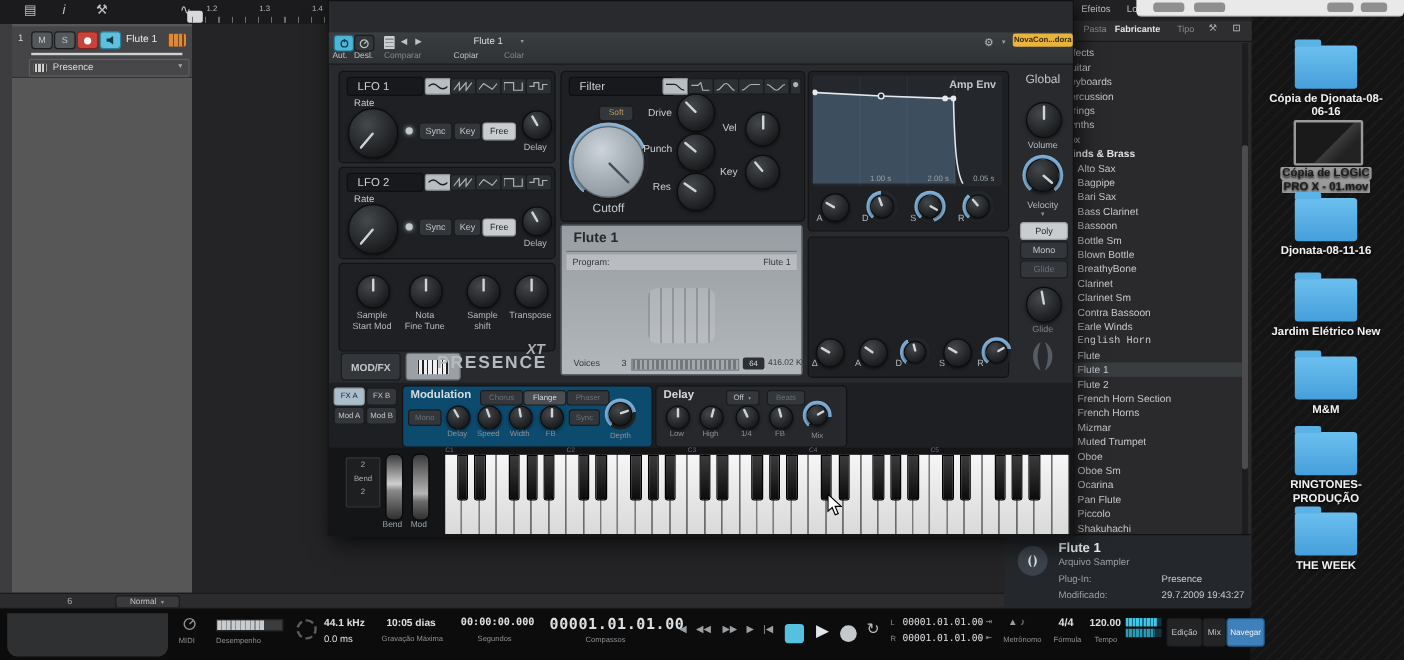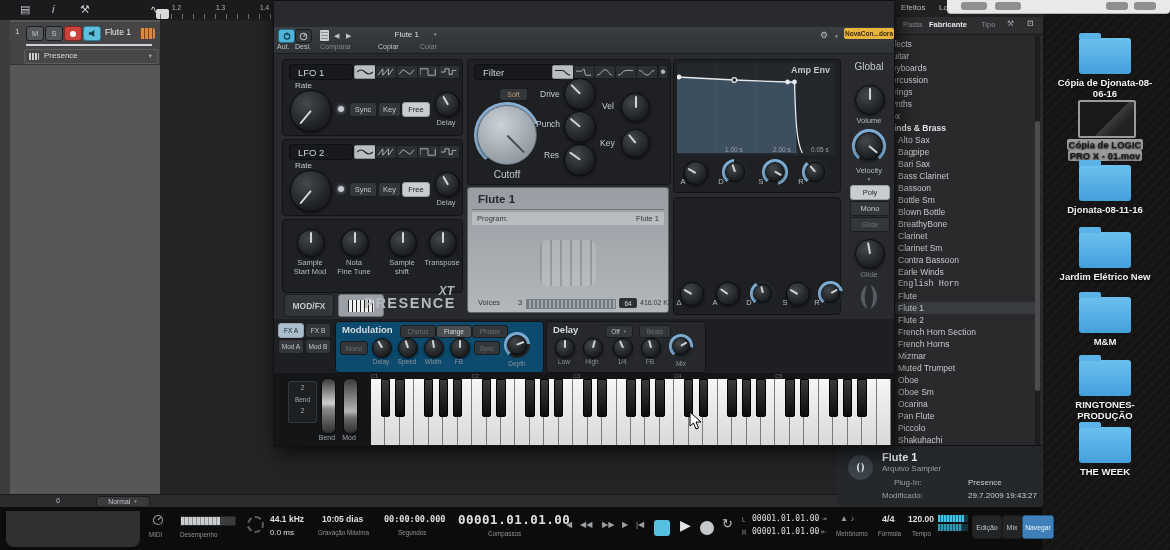--- a/index.html
+++ b/index.html
@@ -167,21 +167,21 @@
   </div>
 
   <div class="abs" style="left:837px;top:445px;width:205px;height:60px;background:#24272b;border-top:1px solid #0e0f11;z-index:20;">
     <div class="abs" style="left:11px;top:9px;width:25px;height:25px;border-radius:50%;background:#3c434b;display:flex;align-items:center;justify-content:center;">
       <svg width="15" height="13" viewBox="0 0 20 16">
           <path d="M9 1 C4 4 4 12 9 15 C7 10 7 6 9 1 Z M11 1 C16 4 16 12 11 15 C13 10 13 6 11 1 Z" fill="#dfe3e6"></path>
         </svg>
     </div>
     <span class="t" style="left:45px;top:5px;font-size:11px;font-weight:bold;color:#eaecee;">Flute 1</span>
     <span class="t" style="left:45px;top:19px;color:#9aa0a5;">Arquivo Sampler</span>
-    <span class="t" style="left:57px;top:33px;color:#9aa0a5;">Plug-In:</span>
+    <span class="t" style="left:45px;top:33px;color:#9aa0a5;">Plug-In:</span>
     <span class="t" style="left:131px;top:33px;">Presence</span>
     <span class="t" style="left:45px;top:46px;color:#9aa0a5;">Modificado:</span>
     <span class="t" style="left:131px;top:46px;">29.7.2009 19:43:27</span>
   </div>
 
   <div class="abs" style="left:273px;top:0;width:622px;height:447px;background:#282a2d;z-index:50;border:1px solid #101112;box-shadow:4px 6px 18px rgba(0,0,0,.7);box-sizing:border-box;">
 
 
 
     <div class="abs" style="left:0;top:26px;width:620px;height:26px;background:linear-gradient(#3b3e41,#2f3234);border-bottom:1px solid #1a1b1d;">

